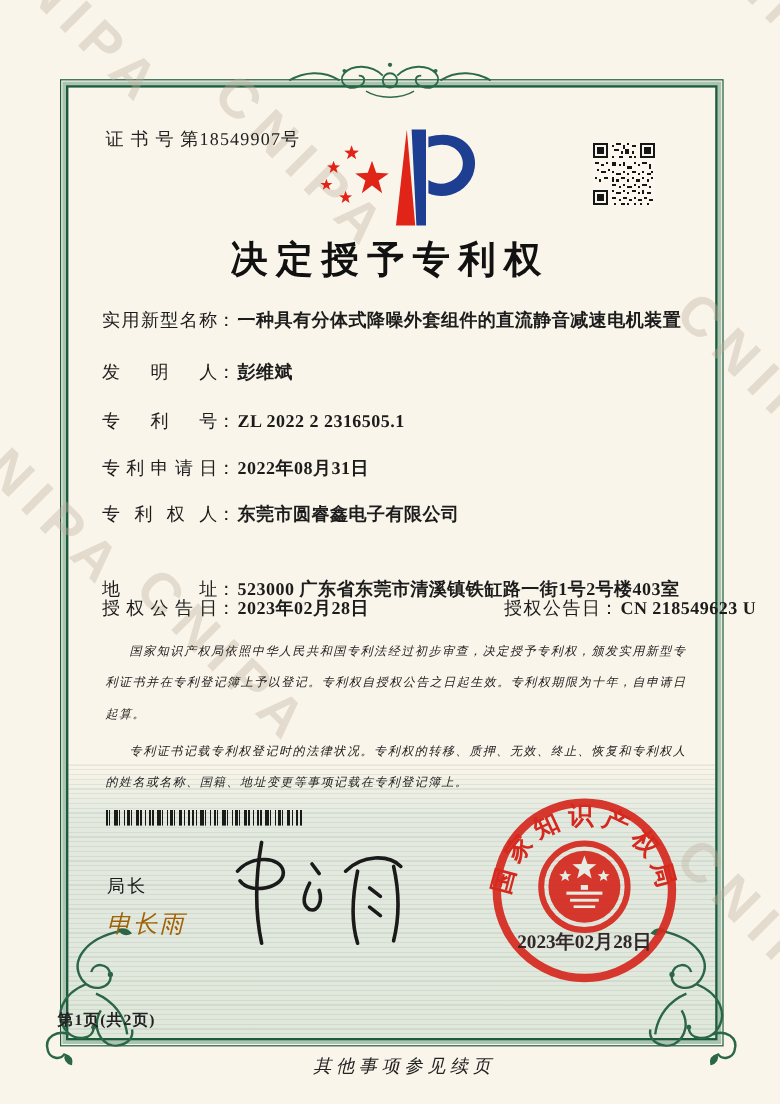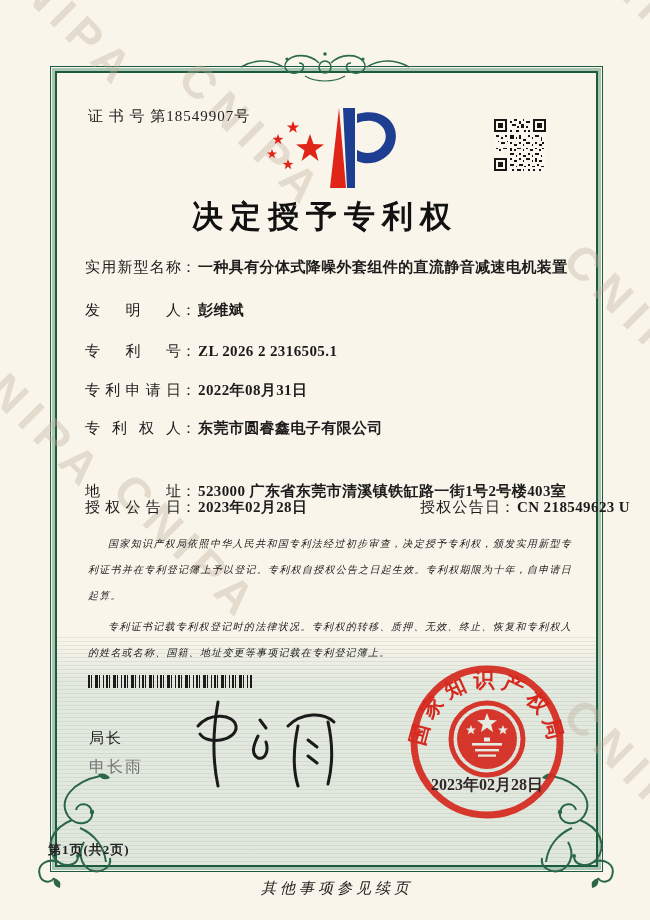--- a/index.html
+++ b/index.html
@@ -46,21 +46,21 @@
 
   .barcode{position:absolute;left:88px;top:675px;width:165px;height:13px;
      background:repeating-linear-gradient(90deg,
        #1a1a1a 0 2px,transparent 2px 3px,#1a1a1a 3px 4px,transparent 4px 7px,
        #1a1a1a 7px 10px,transparent 10px 11px,#1a1a1a 11px 12px,transparent 12px 15px,
        #1a1a1a 15px 16px,transparent 16px 18px);}
 
   .dir-title{position:absolute;left:89px;top:729px;font-family:"Liberation Sans","DejaVu Sans",sans-serif;
              font-size:15px;color:#1b1b1b;letter-spacing:2px;text-align:center;}
   .dir-name{position:absolute;left:89px;top:757px;font-family:"Liberation Sans","DejaVu Sans",sans-serif;
-            font-size:16px;color:#737373;letter-spacing:2px;}
+            font-size:20px;color:#a16207;letter-spacing:2px;font-style:italic;}
   .sig{position:absolute;left:188px;top:696px;}
 
   .seal{position:absolute;left:406px;top:661px;}
 
   .pageinfo{position:absolute;left:0;top:841px;width:100%;text-align:left;
             font-size:13px;font-weight:bold;color:#222;letter-spacing:1px;padding-left:48px;}
   .note{position:absolute;left:12px;top:879px;width:100%;text-align:center;
         font-size:15px;font-style:italic;color:#222;letter-spacing:4px;}
 
   .orn{position:absolute;z-index:2;}
@@ -247,21 +247,21 @@
 
     <div class="title">决定授予专利权</div>
 
     <div class="frow" style="top:258px;">
       <span class="flabel">实用新型名称</span><span class="fcolon">：</span><span class="fval">一种具有分体式降噪外套组件的直流静音减速电机装置</span>
     </div>
     <div class="frow" style="top:301px;">
       <span class="flabel">发明人</span><span class="fcolon">：</span><span class="fval">彭维斌</span>
     </div>
     <div class="frow" style="top:342px;">
-      <span class="flabel">专利号</span><span class="fcolon">：</span><span class="fval">ZL 2026 2 2316505.1</span>
+      <span class="flabel">专利号</span><span class="fcolon">：</span><span class="fval">ZL 2022 2 2316505.1</span>
     </div>
     <div class="frow" style="top:381px;">
       <span class="flabel">专利申请日</span><span class="fcolon">：</span><span class="fval">2022年08月31日</span>
     </div>
     <div class="frow" style="top:419px;">
       <span class="flabel">专利权人</span><span class="fcolon">：</span><span class="fval">东莞市圆睿鑫电子有限公司</span>
     </div>
     <div class="frow" style="top:446px;margin-top:36px;">
       <span class="flabel">地址</span><span class="fcolon">：</span><span class="fval">523000 广东省东莞市清溪镇铁缸路一街1号2号楼403室</span>
     </div>

